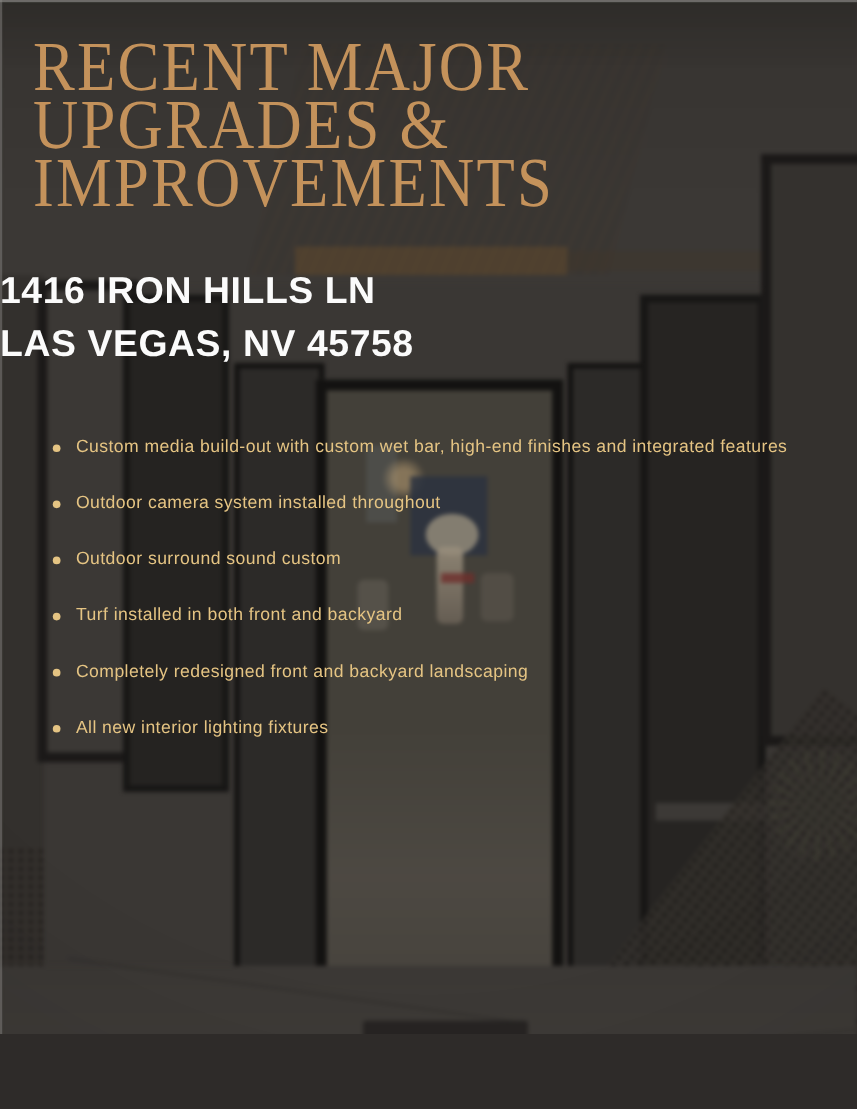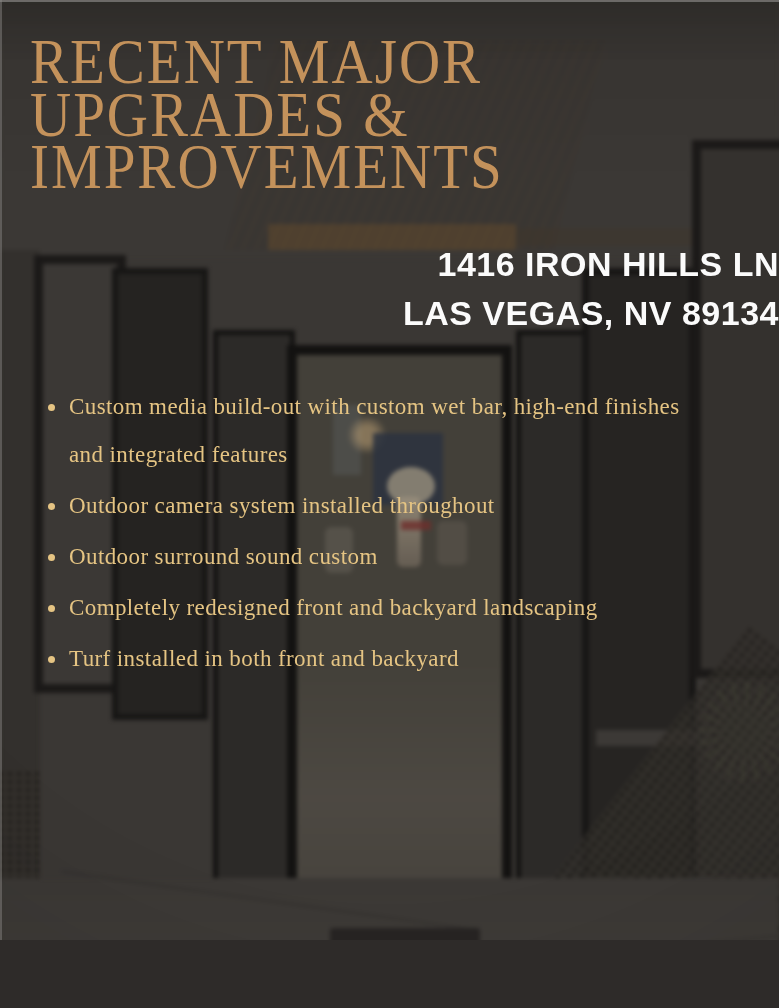--- a/index.html
+++ b/index.html
@@ -87,29 +87,29 @@
     font-family: "Liberation Serif", serif;
     font-size: 57px; line-height: 47px; letter-spacing: 2px;
     color: var(--title-gold, #C4925B);
     transform: scaleY(1.12); transform-origin: 0 0;
     margin: 0; font-weight: 400; white-space: nowrap;
   }
   .title span { display: block; }
 
   .address {
     position: absolute; left: 0; top: 240px; width: 779px; z-index: 2;
-    text-align: right; color: var(--address-white, #FBFBFB);
+    text-align: left; color: var(--address-white, #FBFBFB);
     font-size: 34px; line-height: 49px; font-weight: 700; letter-spacing: .5px;
   }
 
   .upgrades {
     position: absolute; left: 48px; top: 383px; z-index: 2;
     margin: 0; padding: 0; list-style: none;
     color: var(--list-gold, #E5C483);
-    font-size: 23px; letter-spacing: .4px; font-family: Liberation Serif, serif;
+    font-size: 16px; letter-spacing: .4px;
   }
   .upgrades li { display: flex; align-items: flex-start; line-height: 48px; margin-bottom: 3px; }
   .upgrades .dot {
     flex: none; width: 7px; height: 7px; border-radius: 50%;
     background: var(--list-gold, #E5C483); margin: 21px 14px 0 0;
   }
   .upgrades .item-text { max-width: 650px; }
 
   .watermark {
     position: absolute; left: 7px; top: 961px; z-index: 2;
@@ -161,41 +161,45 @@
   <div class="edge-left"></div>
 
   <h1 class="title">
     <span>RECENT MAJOR</span>
     <span>UPGRADES &amp;</span>
     <span>IMPROVEMENTS</span>
   </h1>
 
   <div class="address">
     <div>1416 IRON HILLS LN</div>
-    <div>LAS VEGAS, NV 89134</div>
+    <div>LAS VEGAS, NV 45758</div>
   </div>
 
   <ul class="upgrades">
     <li>
       <span class="dot"></span>
       <span class="item-text">Custom media build-out with custom wet bar, high-end finishes and integrated features</span>
     </li>
     <li>
       <span class="dot"></span>
       <span class="item-text">Outdoor camera system installed throughout</span>
     </li>
     <li>
       <span class="dot"></span>
       <span class="item-text">Outdoor surround sound custom</span>
     </li>
     <li>
       <span class="dot"></span>
+      <span class="item-text">Turf installed in both front and backyard</span>
+    </li>
+    <li>
+      <span class="dot"></span>
       <span class="item-text">Completely redesigned front and backyard landscaping</span>
     </li>
     <li>
       <span class="dot"></span>
-      <span class="item-text">Turf installed in both front and backyard</span>
+      <span class="item-text">All new interior lighting fixtures</span>
     </li>
   </ul>
 
   <div class="watermark">LVR 2026</div>
 
 </div>
 
 </body></html>

